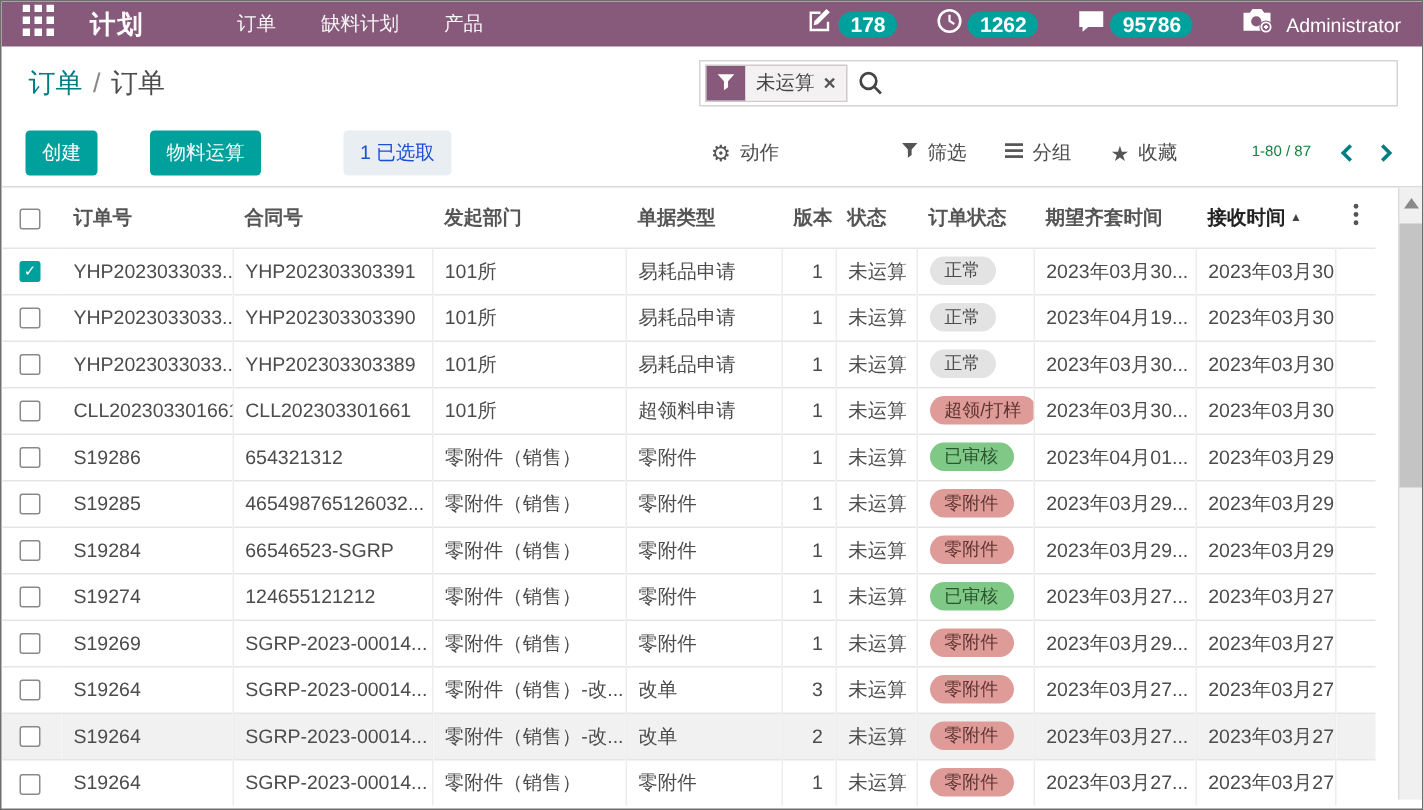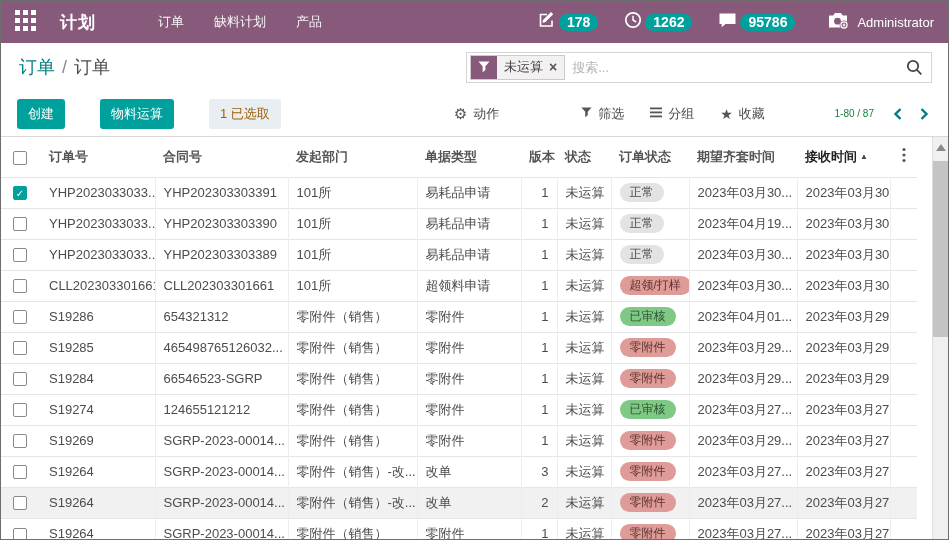--- a/index.html
+++ b/index.html
@@ -4,21 +4,21 @@
 <style>
   * { box-sizing: border-box; margin: 0; padding: 0; }
   body { font-family: "Liberation Sans", sans-serif; background: #e8e8e8; }
   .app {
     width: 949px; height: 540px; background: #fff; overflow: hidden;
     border: 1px solid #6e6e6e; position: relative;
   }
 
   
   .topbar {
-    height: 42px; background: #875A7B; color: #fff;
+    height: 30px; background: #875A7B; color: #fff;
     display: flex; align-items: center; padding: 0 14px;
   }
   .grid-btn { display: flex; align-items: center; cursor: pointer; margin-right: 24px; }
   .app-title { font-size: 17px; font-weight: bold; letter-spacing: 1px; margin-right: 62px; cursor: pointer; }
   .topnav { display: flex; gap: 30px; font-size: 13px; }
   .topnav .nav-item { cursor: pointer; opacity: .95; }
   .tb-right { margin-left: auto; display: flex; align-items: center; gap: 26px; }
   .tb-group { display: flex; align-items: center; cursor: pointer; }
   .pill {
     margin-left: 3px; background: #00A09D; color: #fff; border-radius: 10px;
@@ -42,21 +42,21 @@
   .facet-body { display: flex; align-items: center; gap: 6px; padding: 0 7px; background: #f4f1f3; }
   .facet-label { font-size: 13px; color: #444; }
   .facet-x { font-size: 14px; font-weight: bold; color: #555; cursor: pointer; line-height: 1; }
   .search-input { flex: 1; border: none; outline: none; font-size: 13px; color: #555; background: transparent; }
   .search-input::placeholder { color: #b4b4b4; }
   .mag { display: flex; align-items: center; cursor: pointer; }
 
   .cp-bottom { display: flex; align-items: center; height: 45px; padding: 0 16px; gap: 28px; }
   .btn { font-size: 13px; padding: 6px 11px; border-radius: 3px; border: none; cursor: pointer; margin-right: 7px; font-family: inherit; }
   .btn-primary { background: #00A09D; color: #fff; }
-  .btn-selected { background: #e9eef2; color: #a16207; cursor: default; }
+  .btn-selected { background: #e9eef2; color: #1d4ed8; cursor: default; margin-left: 20px; }
   .menu-item { display: flex; align-items: center; gap: 6px; font-size: 13px; color: #4c4c4c; cursor: pointer; }
   .action-menu { margin-left: 138px; }
   .filter-menus { display: flex; gap: 26px; margin-left: 54px; justify-content: space-between; }
   .glyph { color: #555; }
   .pager { margin-left: auto; display: flex; align-items: center; gap: 10px; }
   .pager-value { font-size: 10px; color: #15803d; margin-right: 6px; }
   .pager-btn { display: flex; align-items: center; cursor: pointer; padding: 2px; }
 
   
   .list-wrap { position: relative; height: 409px; border-top: 1px solid #d9d9d9; }
@@ -172,21 +172,20 @@
         <div class="facet-icon">
           <svg width="12" height="12" viewBox="0 0 14 14">
               <path d="M0.5 0.5h13L8.6 6v4.6l-3.2 2.4V6z" fill="#fff"></path>
             </svg>
         </div>
         <div class="facet-body">
           <span class="facet-label">未运算</span>
           <span class="facet-x">×</span>
         </div>
       </div>
-      <input class="search-input" value="" placeholder="搜索..." style="">
       <span class="mag">
         <svg width="17" height="17" viewBox="0 0 17 17" fill="none" stroke="#444" stroke-width="1.8">
           <circle cx="7" cy="7" r="5.2"></circle>
             <path d="M10.9 10.9 15.3 15.3"></path>
         </svg>
       </span>
     </div>
   </div>
 
   <div class="cp-bottom">

